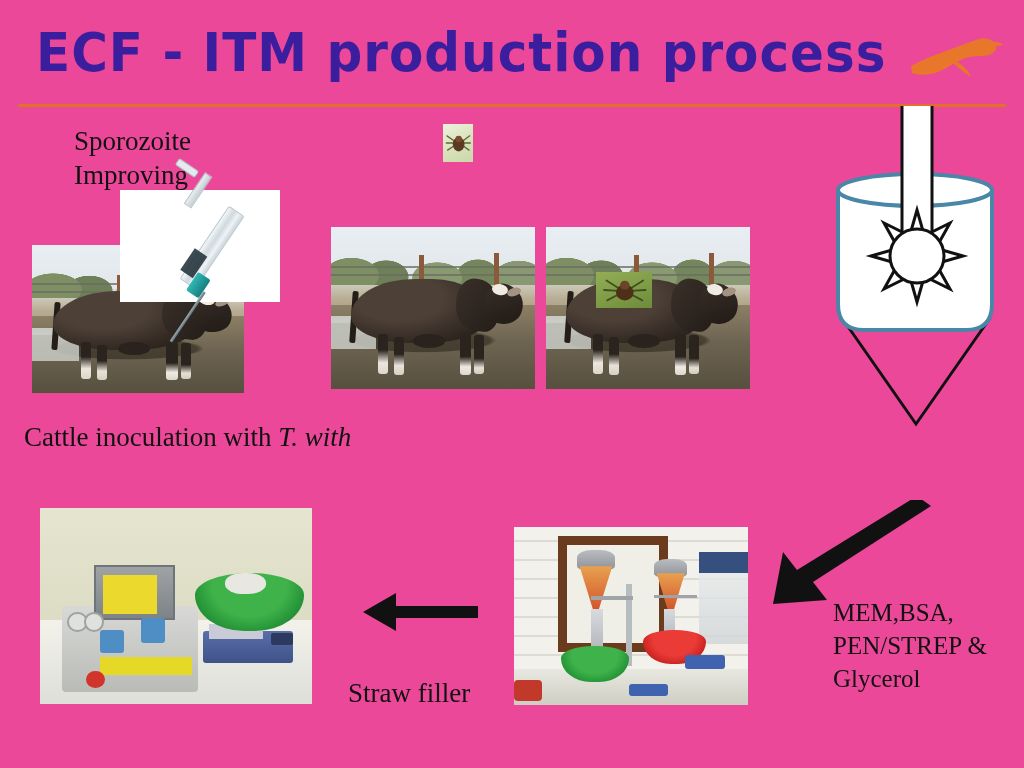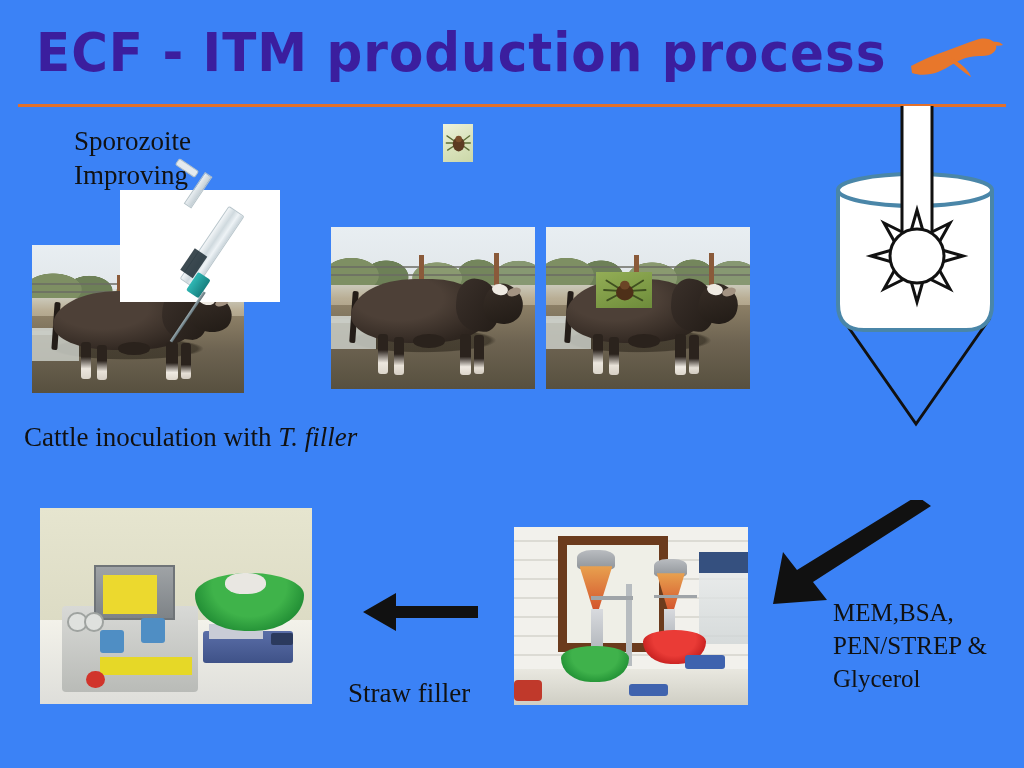--- a/index.html
+++ b/index.html
@@ -4,21 +4,21 @@
 <title>ECF - ITM production process</title>
 <style>
   html,body{margin:0;padding:0;}
   body{
     width:1024px;height:768px;
     background:#ffffff;
     font-family:"Liberation Serif", serif;
     overflow:hidden;
     position:relative;
   }
-  .slide{position:absolute;left:0;top:0;width:1024px;height:768px;overflow:hidden;background:#3b82f6;}
+  .slide{position:absolute;left:0;top:0;width:1024px;height:768px;overflow:hidden;background:#ec4899;}
 
   
   .title{
     position:absolute;left:36px;top:22px;
     font-family:"DejaVu Sans", sans-serif;
     font-weight:bold;
     font-size:50px;
     letter-spacing:1px;
     color:#3B1E9E;
     white-space:nowrap;
@@ -287,21 +287,21 @@
           <path d="M24 25 L9 33"></path>
         <path d="M38 18 L54 8"></path>
           <path d="M38 21 L57 20"></path>
           <path d="M38 25 L53 33"></path>
       </g>
       <ellipse cx="31" cy="23" rx="11" ry="10" fill="#4e3018"></ellipse>
       <ellipse cx="31" cy="14" rx="6" ry="5.5" fill="#6b4526"></ellipse>
     </svg>
   </div>
 
-  <div class="txt cattle-cap"><span>Cattle inoculation with </span><i>T. filler</i></div>
+  <div class="txt cattle-cap"><span>Cattle inoculation with </span><i>T. with</i></div>
 
   <div class="blender">
     <svg width="212" height="330" viewBox="0 0 212 330">
 
       <path d="M30 212 L104 318 L178 212" fill="none" stroke="#111" stroke-width="3"></path>
 
       <path d="M26 84 L26 198 Q26 224 52 224 L154 224 Q180 224 180 198 L180 84" fill="#fff" stroke="#4A86A8" stroke-width="4"></path>
 
       <ellipse cx="103" cy="84" rx="77" ry="16" fill="#fff" stroke="#4A86A8" stroke-width="4"></ellipse>
 

